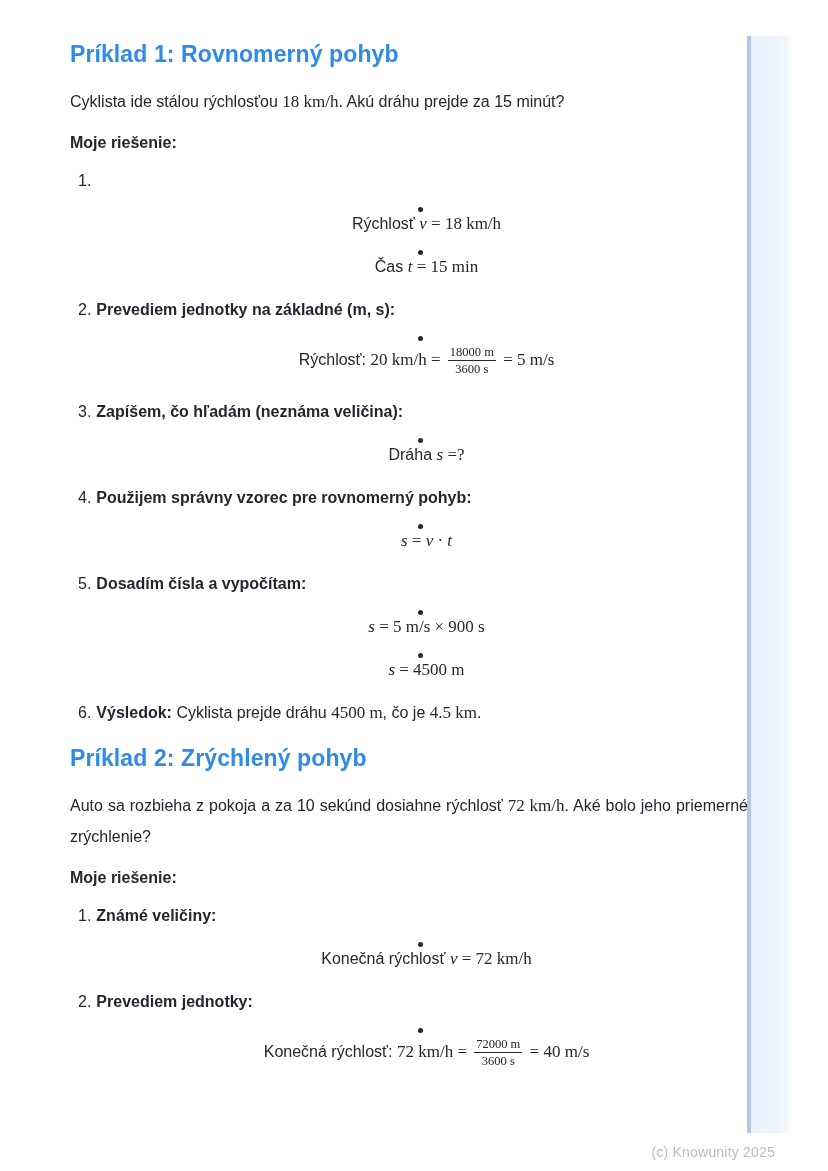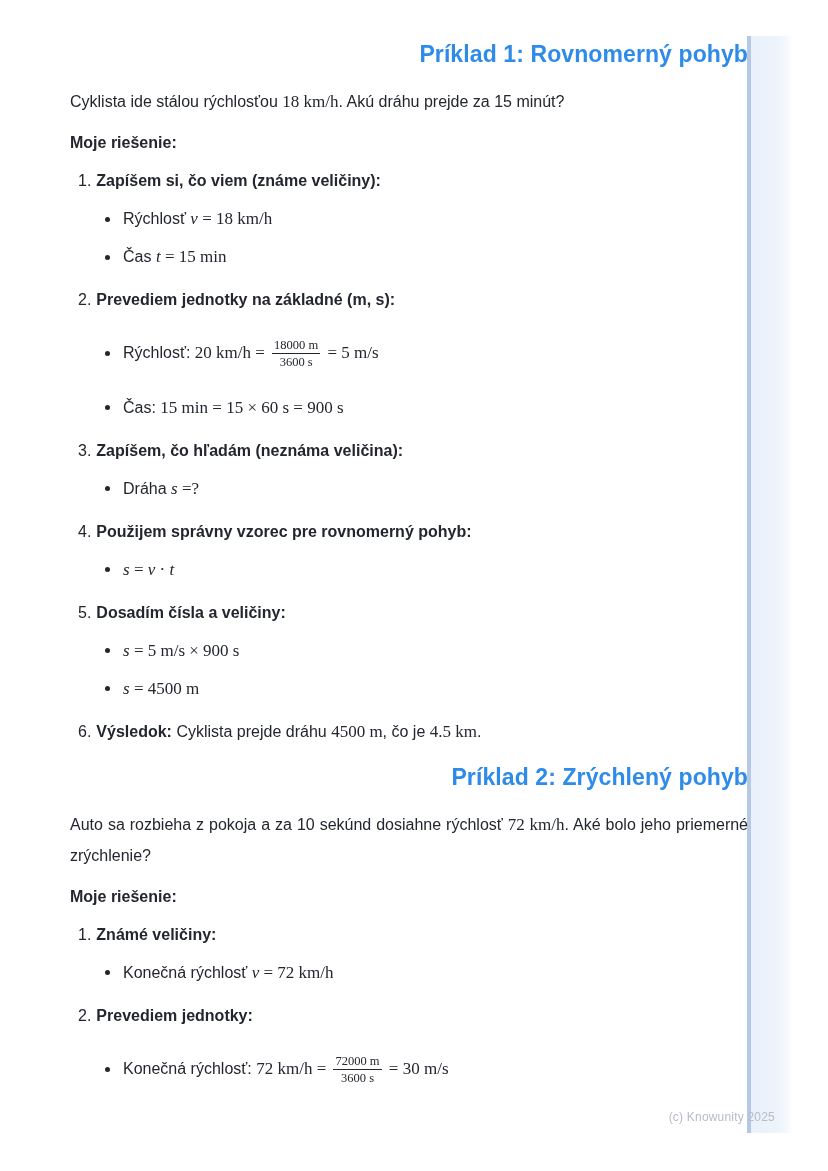--- a/index.html
+++ b/index.html
@@ -9,64 +9,63 @@
   }
   html,body{margin:0;padding:0;}
   body{
     width:828px;height:1171px;position:relative;overflow:hidden;
     background:#ffffff;color:var(--text);
     font-family:"Liberation Sans",sans-serif;font-size:16px;
   }
   .content{position:absolute;left:70px;top:40px;width:678px;z-index:2;}
   .heading{
     font-size:23px;line-height:28px;font-weight:700;color:var(--blue);
-    margin:0 0 18px 0;letter-spacing:.1px;text-align:right;
+    margin:0 0 18px 0;letter-spacing:.1px;
   }
   .problem{margin:0 0 14px 0;line-height:31px;text-align:justify;}
   .sol-label{margin:0 0 14px 0;line-height:24px;font-weight:700;}
   .step{margin-bottom:19px;}
   .step-head{display:flex;padding-left:8px;line-height:24px;}
   .step-num{margin-right:5px;flex:0 0 auto;}
   .step-title-text{}
   .bseg{font-weight:700;}
-  .bullet{display:flex;align-items:center;margin:14px 0 0 35px;min-height:24px;}
+  .bullet{display:flex;align-items:center;margin:14px 0 0 35px;min-height:24px;flex-direction:column;}
   .dot{flex:0 0 5px;width:5px;height:5px;border-radius:50%;background:var(--text);margin-right:13px;}
   .bullet-text{line-height:24px;}
   .mseg,.mvar,.frac{font-family:"Liberation Serif",serif;font-size:17px;margin-top:24px;}
   .mvar{font-style:italic;}
   .mvar sub{font-size:11px;line-height:0;}
   .frac{
     display:inline-flex;flex-direction:column;align-items:center;
-    vertical-align:middle;font-size:12.5px;line-height:1.15;margin:12px 3px;
+    vertical-align:middle;font-size:12.5px;line-height:1.15;margin:4px 3px;
   }
   .fnum{border-bottom:1px solid var(--text);padding:0 2px 1px 2px;}
   .fden{padding-top:1px;}
   .side-bar{
     position:absolute;left:747px;top:36px;width:41px;height:1097px;z-index:1;
     border-left:4px solid #b5c8e6;
     background:linear-gradient(90deg,#e9f1fa 0%,#ecf3fb 60%,#f3f8fd 85%,#fdfeff 100%);
   }
   .footer{
-    position:absolute;top:1110px;right:53px;z-index:3;
-    font-size:12px;color:var(--gray);letter-spacing:.2px;
+    position:absolute;top:1144px;right:53px;z-index:3;
+    font-size:14px;color:var(--gray);letter-spacing:.2px;
   }
 </style>
 </head>
 <body>
 
 <div class="content">
   <section class="section">
     <h2 class="heading">Príklad 1: Rovnomerný pohyb</h2>
     <p class="problem"><span class="tseg">Cyklista ide stálou rýchlosťou </span><span class="mseg">18 km/h</span><span class="tseg">. Akú dráhu prejde za 15 minút?</span></p>
     <p class="sol-label">Moje riešenie:</p>
 
     <div class="step">
       <div class="step-head">
         <span class="step-num">1.</span>
-        <span class="step-title-text"><span class="bseg">Zapíšem si, čo viem (známe veličiny):</span></span>
       </div>
 
       <div class="bullet">
         <span class="dot"></span>
         <span class="bullet-text"><span class="tseg">Rýchlosť </span><span class="mvar">v</span><span class="mseg"> = 18 km/h</span></span>
       </div>
       <div class="bullet">
         <span class="dot"></span>
         <span class="bullet-text"><span class="tseg">Čas </span><span class="mvar">t</span><span class="mseg"> = 15 min</span></span>
       </div>
@@ -76,24 +75,20 @@
         <span class="step-num">2.</span>
         <span class="step-title-text"><span class="bseg">Prevediem jednotky na základné (m, s):</span></span>
       </div>
 
       <div class="bullet">
         <span class="dot"></span>
         <span class="bullet-text"><span class="tseg">Rýchlosť: </span><span class="mseg">20 km/h = </span><span class="frac">
               <span class="fnum">18000 m</span>
               <span class="fden">3600 s</span>
             </span><span class="mseg"> = 5 m/s</span></span>
-      </div>
-      <div class="bullet">
-        <span class="dot"></span>
-        <span class="bullet-text"><span class="tseg">Čas: </span><span class="mseg">15 min = 15 × 60 s = 900 s</span></span>
       </div>
     </div>
     <div class="step">
       <div class="step-head">
         <span class="step-num">3.</span>
         <span class="step-title-text"><span class="bseg">Zapíšem, čo hľadám (neznáma veličina):</span></span>
       </div>
 
       <div class="bullet">
         <span class="dot"></span>
@@ -107,21 +102,21 @@
       </div>
 
       <div class="bullet">
         <span class="dot"></span>
         <span class="bullet-text"><span class="mvar">s</span><span class="mseg"> = </span><span class="mvar">v</span><span class="mseg"> · </span><span class="mvar">t</span></span>
       </div>
     </div>
     <div class="step">
       <div class="step-head">
         <span class="step-num">5.</span>
-        <span class="step-title-text"><span class="bseg">Dosadím čísla a veličiny:</span></span>
+        <span class="step-title-text"><span class="bseg">Dosadím čísla a vypočítam:</span></span>
       </div>
 
       <div class="bullet">
         <span class="dot"></span>
         <span class="bullet-text"><span class="mvar">s</span><span class="mseg"> = 5 m/s × 900 s</span></span>
       </div>
       <div class="bullet">
         <span class="dot"></span>
         <span class="bullet-text"><span class="mvar">s</span><span class="mseg"> = 4500 m</span></span>
       </div>
@@ -154,21 +149,21 @@
       <div class="step-head">
         <span class="step-num">2.</span>
         <span class="step-title-text"><span class="bseg">Prevediem jednotky:</span></span>
       </div>
 
       <div class="bullet">
         <span class="dot"></span>
         <span class="bullet-text"><span class="tseg">Konečná rýchlosť: </span><span class="mseg">72 km/h = </span><span class="frac">
               <span class="fnum">72000 m</span>
               <span class="fden">3600 s</span>
-            </span><span class="mseg"> = 30 m/s</span></span>
+            </span><span class="mseg"> = 40 m/s</span></span>
       </div>
     </div>
   </section>
   </div>
 
 <div class="side-bar"></div>
 
 <div class="footer">(c) Knowunity 2025</div>
 
 </body></html>

